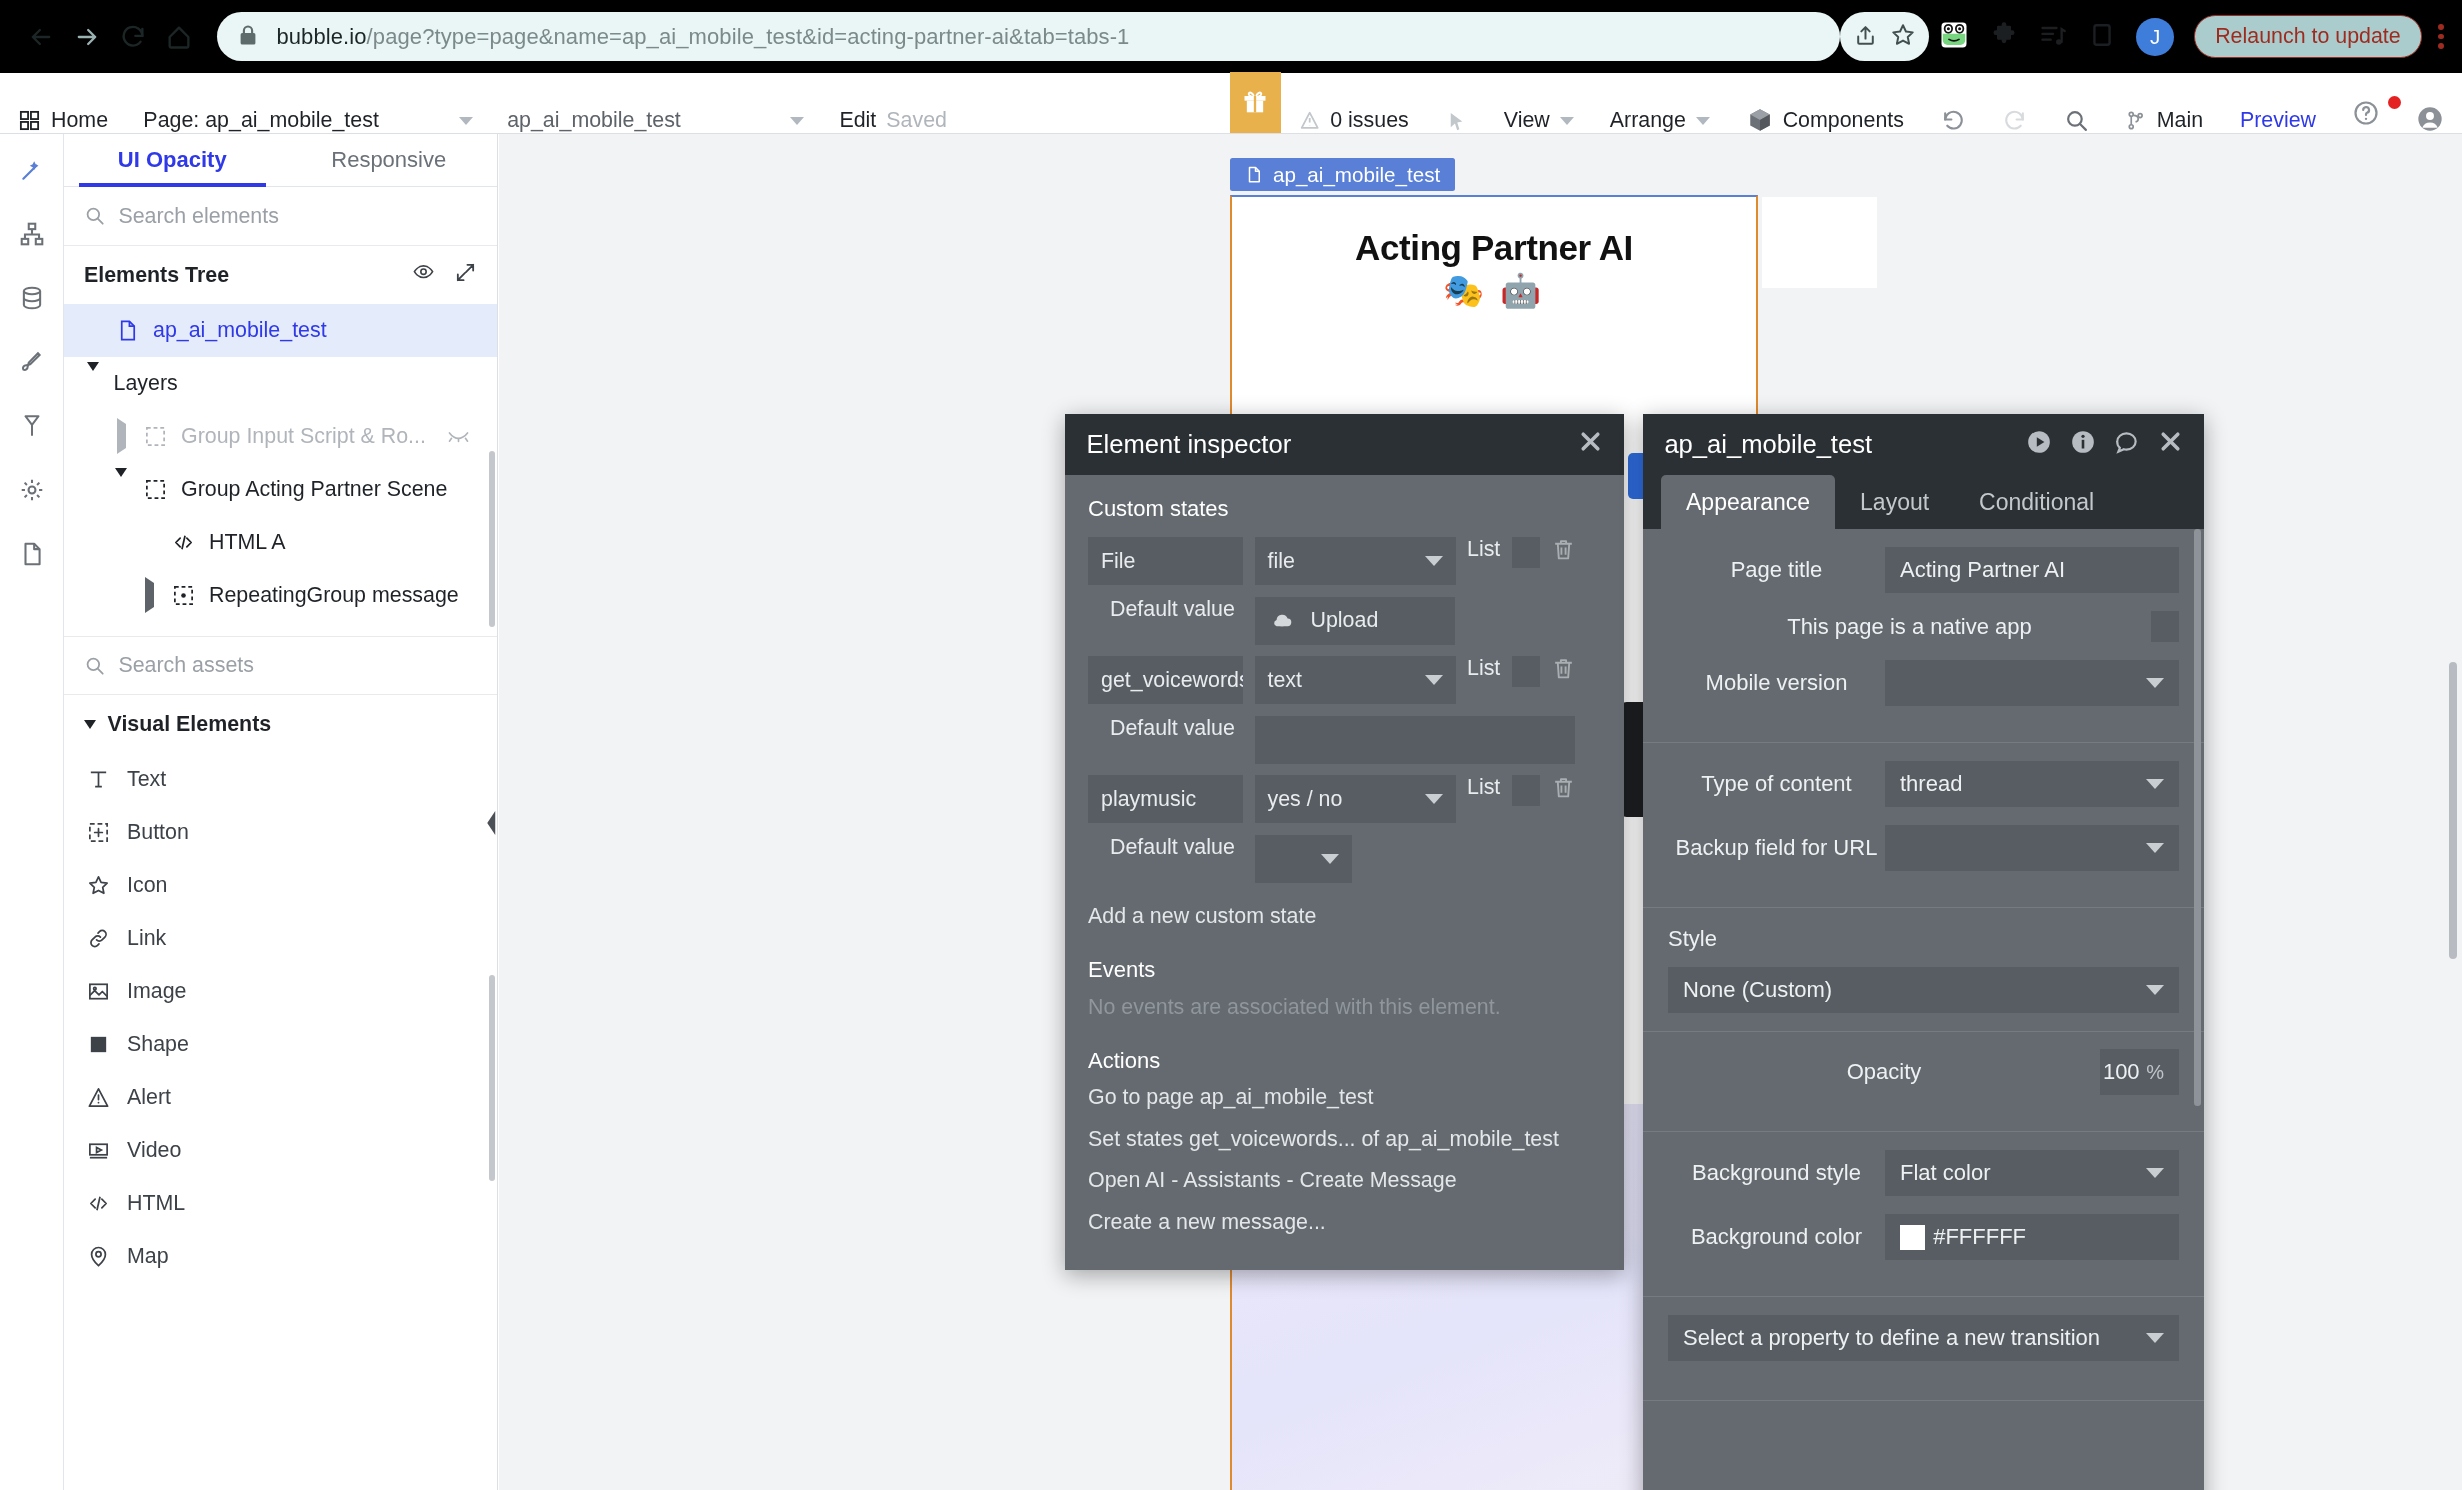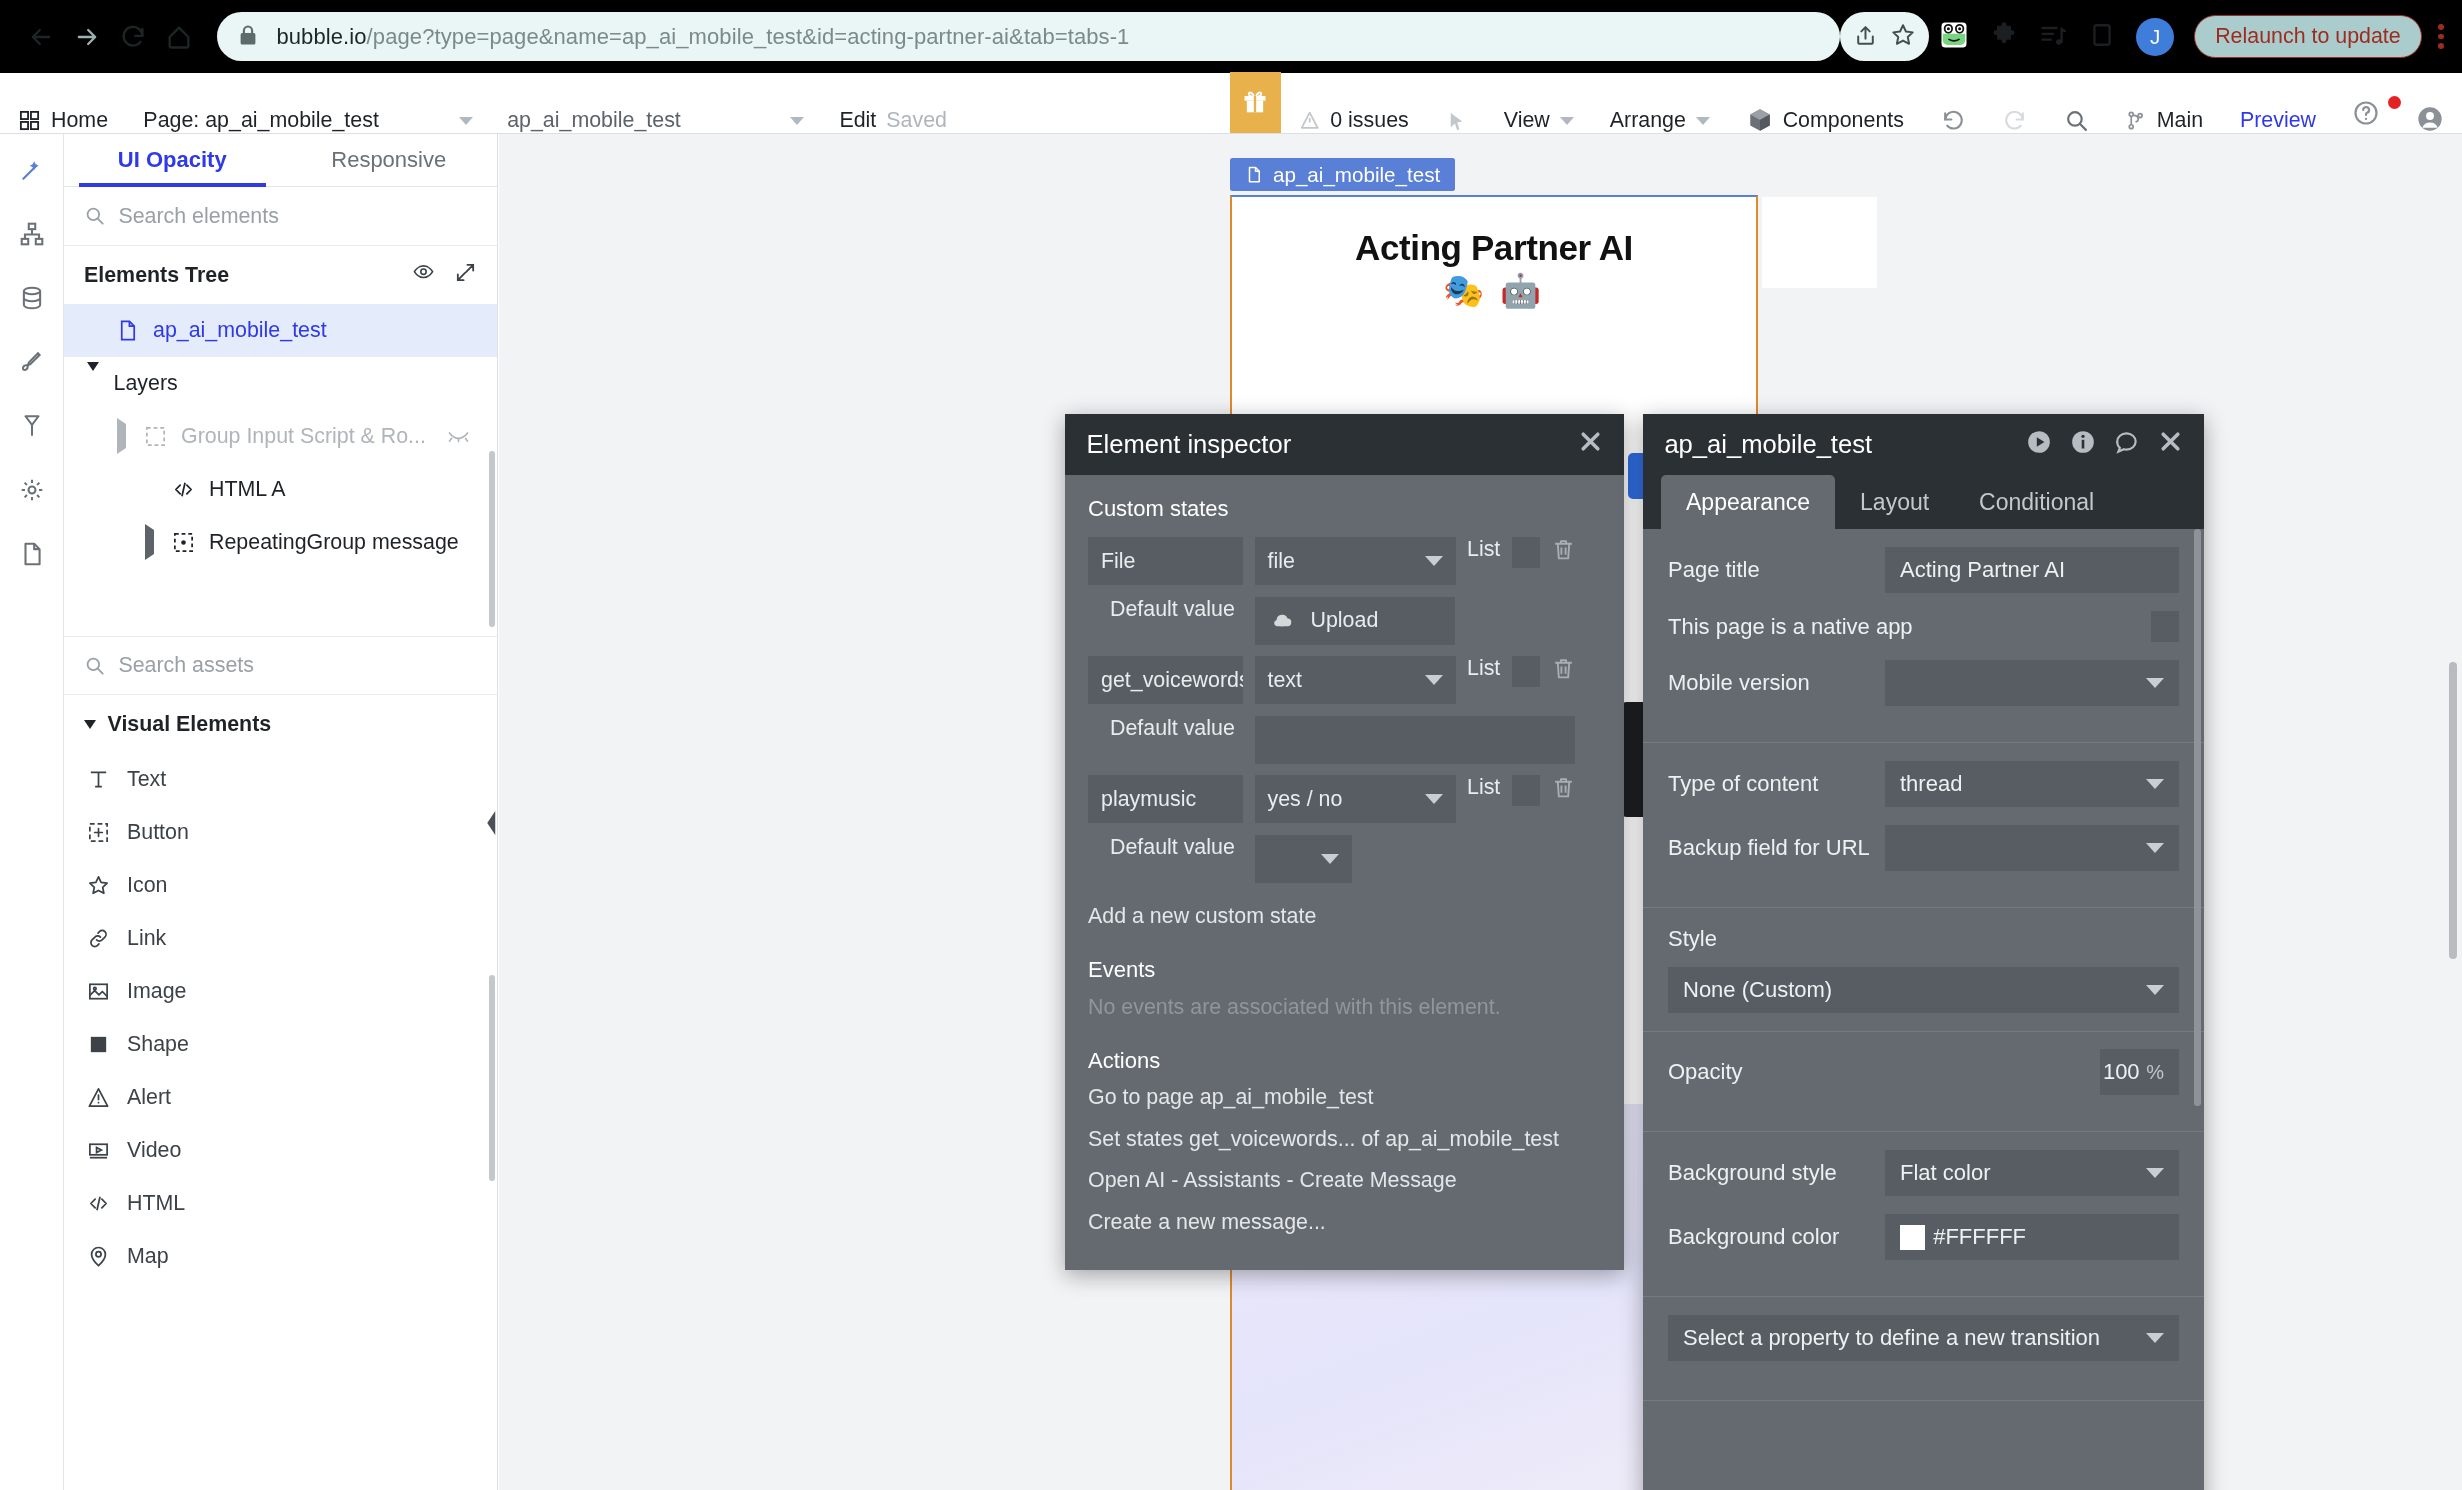--- a/index.html
+++ b/index.html
@@ -224,21 +224,21 @@
   
   #propeditor { left: 1643px; top: 414px; width: 561px; }
   #propeditor .modal-body { height: 1072px; overflow: hidden; padding-bottom: 8.2px; }
   .pe-tabs { display: flex; background: #2b3035; height: 54px; padding-left: 18px; }
   .pe-tab {
     display: flex; align-items: center; padding: 0 25px; font-size: 23px; color: #c3c8cc;
   }
   .pe-tab.active { background: #646a6f; color: #fff; border-radius: 5px 5px 0 0; }
   .pe-sect { padding: 18px 25px; }
   .pe-row { display: flex; align-items: center; margin-bottom: 18px; }
-  .pe-lab { flex: 1; font-size: 22px; color: #eef1f3; }
+  .pe-lab { flex: 1; font-size: 22px; color: #eef1f3; text-align: center; }
   .pe-ctl {
     width: 294px; height: 46px; background: #575d62; color: #eef1f3; font-size: 22px;
     display: flex; align-items: center; padding: 0 15px; gap: 8.2px;
   }
   .pe-ctl.sel { justify-content: space-between; }
   .pe-ctl.full { width: 100%; }
   .pe-ctl.opac { width: 79px; justify-content: flex-end; gap: 6.6px; }
   .pe-ctl.opac .pct { color: #bfc4c9; font-size: 20px; }
   .pe-box { width: 28px; height: 31px; background: #575d62; }
   .pe-div { height: 0.8px; background: #757b80; }
@@ -551,20 +551,29 @@
           <span class="ico-box">
             <svg width="23" height="23" viewBox="0 0 24 24" fill="none" stroke="#b0b5bb" stroke-width="1.8">
               <rect x="3" y="3" width="18" height="18" stroke-dasharray="4 3"></rect>
             </svg>
           </span>
           <span>Group Input Script &amp; Ro...</span>
           <svg class="eye-off" width="23" height="16.5" viewBox="0 0 28 20" fill="none" stroke="#b0b5bb" stroke-width="2" stroke-linecap="round">
             <path d="M3 6c3.2 4.2 8.2 6.6 11 6.6S22 10.2 25 6"></path>
             <path d="M5.5 12.5L3 16M22.5 12.5L25 16M14 13v3.4"></path>
           </svg>
+        </div>
+        <div class="tree-row" style="padding-left: 48px;">
+          <span class="tw"><span class="tri-d"></span></span>
+          <span class="ico-box">
+            <svg width="23" height="23" viewBox="0 0 24 24" fill="none" stroke="#1f2328" stroke-width="1.8">
+              <rect x="3" y="3" width="18" height="18" stroke-dasharray="4 3"></rect>
+            </svg>
+          </span>
+          <span>Group Acting Partner Scene</span>
         </div>
         <div class="tree-row" style="padding-left: 76px;">
           <span class="tw"></span>
           <span class="ico-box">
             <svg width="23" height="23" viewBox="0 0 24 24" fill="none" stroke="#1f2328" stroke-width="1.8">
               <path d="M8.5 7.5L4 12l4.5 4.5M15.5 7.5L20 12l-4.5 4.5" stroke-linecap="round" stroke-linejoin="round"></path>
               <path d="M13.6 5l-3.2 14"></path>
             </svg>
           </span>
           <span>HTML A</span>

